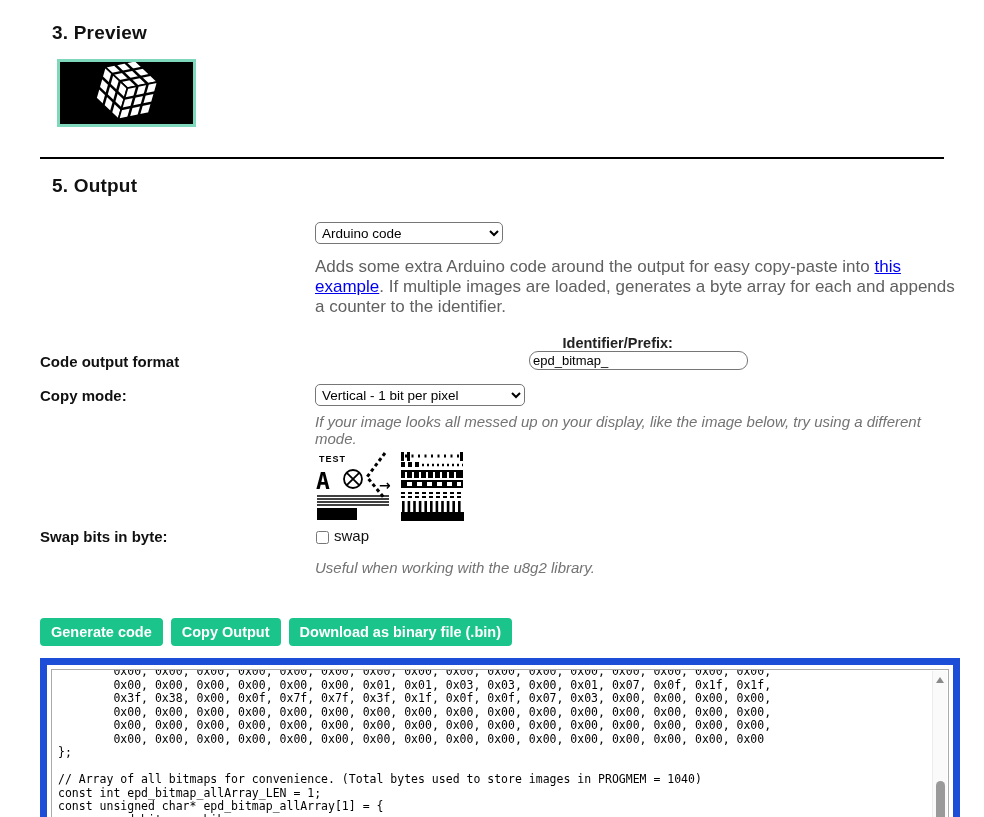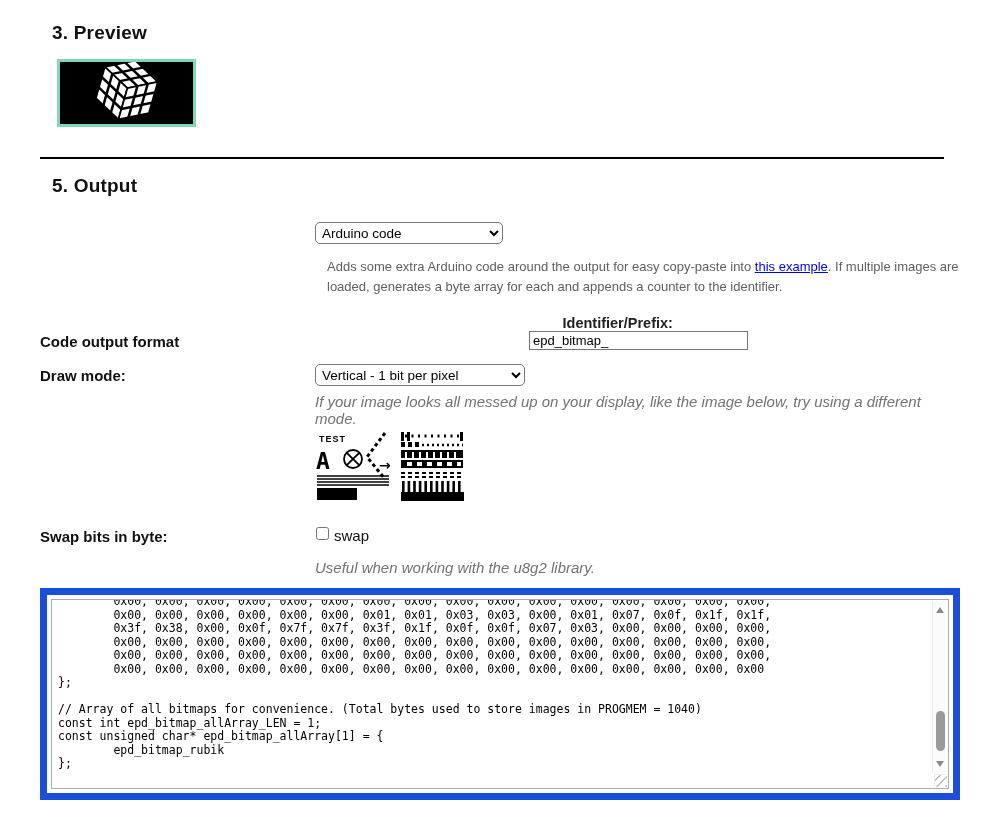--- a/index.html
+++ b/index.html
@@ -24,52 +24,52 @@
   .divider {
     border:none; border-top:2px solid #000;
     margin:30px 0 0 0; width:904px;
   }
 
   .output-heading { margin-top:16px; }
 
   .form-row { display:flex; align-items:flex-start; }
   .row-cf   { margin-top:25px;align-items:flex-end; }
   .row-dm   { margin-top:14px; }
-  .row-swap { margin-top:24px; }
+  .row-swap { margin-top:4px; }
 
   .form-label { width:275px; font-weight:bold; font-size:15px; padding-top:3px; color:#111; }
   .control-col { flex:1; }
 
   select.sel {
     height:22px; border:1px solid #767676; border-radius:5px;
     background:#fff; font-size:13.5px; padding:0 2px;
     font-family:"Liberation Sans", sans-serif; color:#000;
   }
   .sel-format { width:188px; }
   .sel-draw   { width:210px; }
 
   .desc {
-    margin:13px 0 0 12px; max-width:640px;
-    font-size:13px; line-height:20px; color:#606060;
+    margin:13px 0 0 0; max-width:640px;
+    font-size:17px; line-height:20px; color:#606060;
   }
   .desc a { color:#0000EE; text-decoration:underline; }
 
   .identifier-row { margin-top:18px; display:flex; align-items:center;flex-direction:column; }
   .id-label { font-weight:bold; font-size:14.5px; width:152px; color:#222; }
   .id-input {
-    width:219px; height:19px; border:1px solid #767676; border-radius:0;
+    width:219px; height:19px; border:1px solid #767676; border-radius:9px;
     font-size:13px; padding:0 3px; font-family:"Liberation Sans", sans-serif;
   }
 
   .hint {
     margin:7px 0 0 0; font-style:italic; font-size:15px; color:#737373;
   }
   .example-img { display:block; margin-top:4px; }
 
-  .swap-line { display:flex; align-items:flex-start; padding-top:2px; }
+  .swap-line { display:flex; align-items:flex-end; padding-top:2px; }
   .swap-line input { width:13px; height:13px; margin:0 5px 0 1px; }
   .swap-line label { font-size:15px; color:#111; }
   .swap-hint { margin-top:15px; }
 
   .button-row { margin-top:42px; display:flex; gap:8px; }
   .btn {
     background:#1BC48B; color:#fff; border:none; border-radius:4px;
     font-family:"Liberation Sans", sans-serif;
     font-size:14.5px; font-weight:bold; padding:6px 11px; cursor:pointer;
   }
@@ -156,21 +156,21 @@
       </select>
       <p class="desc"><span>Adds some extra Arduino code around the output for easy copy-paste into </span><a href="#">this example</a><span>. If multiple images are loaded, generates a byte array for each and appends a counter to the identifier.</span></p>
       <div class="identifier-row">
         <span class="id-label">Identifier/Prefix:</span>
         <input type="text" class="id-input" value="epd_bitmap_" style="">
       </div>
     </div>
   </div>
 
   <div class="form-row row-dm">
-    <div class="form-label">Draw mode:</div>
+    <div class="form-label">Copy mode:</div>
     <div class="control-col">
       <select class="sel sel-draw">
         <option>Vertical - 1 bit per pixel</option>
       </select>
       <p class="hint">If your image looks all messed up on your display, like the image below, try using a different mode.</p>
       <svg class="example-img" width="152" height="70" viewBox="0 0 152 70">
 
         <text x="4" y="11" font-size="9" font-weight="bold" letter-spacing="1" fill="#000" font-family="Liberation Sans, sans-serif">TEST</text>
         <text x="1" y="38" font-size="23" font-weight="bold" fill="#000" font-family="DejaVu Sans Mono, monospace">A</text>
         <circle cx="38" cy="28" r="9" fill="none" stroke="#000" stroke-width="1.8"></circle>
@@ -242,20 +242,25 @@
     <div class="form-label">Swap bits in byte:</div>
     <div class="control-col">
       <div class="swap-line">
         <input type="checkbox" id="swap-cb" style="">
         <label for="swap-cb">swap</label>
       </div>
       <p class="hint swap-hint">Useful when working with the u8g2 library.</p>
     </div>
   </div>
 
+  <div class="button-row">
+    <button class="btn">Generate code</button>
+    <button class="btn">Copy Output</button>
+    <button class="btn">Download as binary file (.bin)</button>
+  </div>
 
   <div class="output-wrap">
     <div class="output-area">
       <pre class="code">	0x00, 0x00, 0x00, 0x00, 0x00, 0x00, 0x00, 0x00, 0x00, 0x00, 0x00, 0x00, 0x00, 0x00, 0x00, 0x00,
 	0x00, 0x00, 0x00, 0x00, 0x00, 0x00, 0x01, 0x01, 0x03, 0x03, 0x00, 0x01, 0x07, 0x0f, 0x1f, 0x1f,
 	0x3f, 0x38, 0x00, 0x0f, 0x7f, 0x7f, 0x3f, 0x1f, 0x0f, 0x0f, 0x07, 0x03, 0x00, 0x00, 0x00, 0x00,
 	0x00, 0x00, 0x00, 0x00, 0x00, 0x00, 0x00, 0x00, 0x00, 0x00, 0x00, 0x00, 0x00, 0x00, 0x00, 0x00,
 	0x00, 0x00, 0x00, 0x00, 0x00, 0x00, 0x00, 0x00, 0x00, 0x00, 0x00, 0x00, 0x00, 0x00, 0x00, 0x00,
 	0x00, 0x00, 0x00, 0x00, 0x00, 0x00, 0x00, 0x00, 0x00, 0x00, 0x00, 0x00, 0x00, 0x00, 0x00, 0x00
 };

